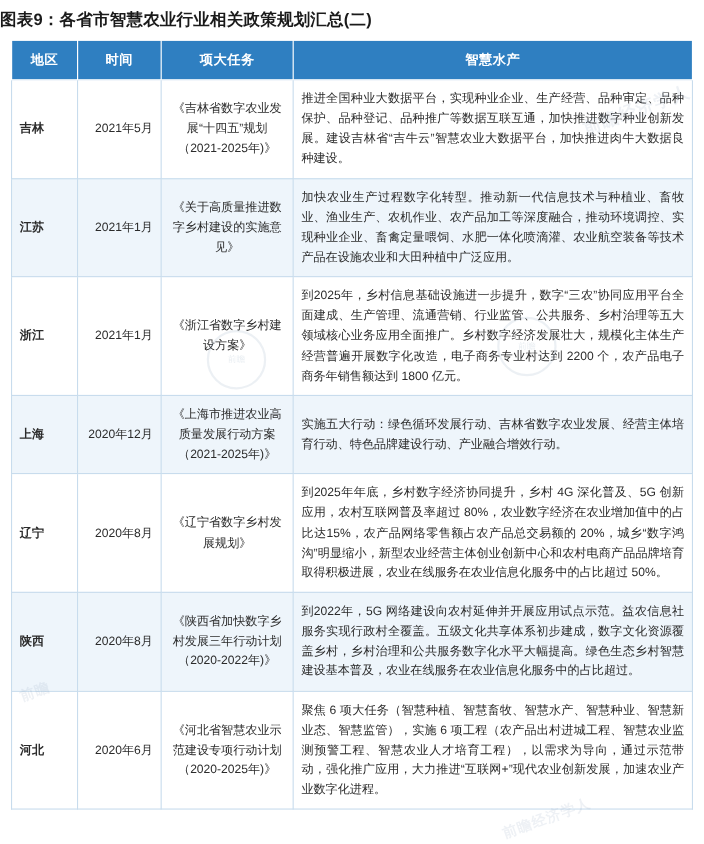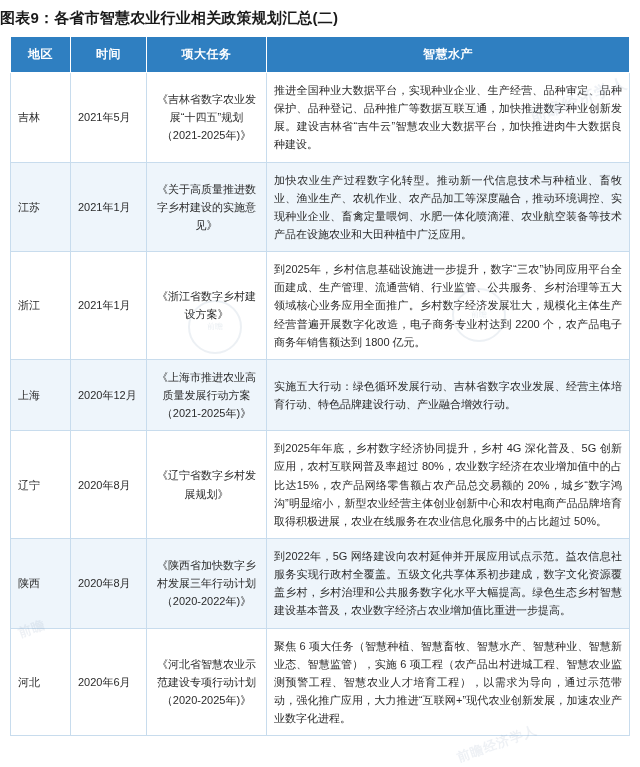--- a/index.html
+++ b/index.html
@@ -49,23 +49,24 @@
     font-size: 11px;
     line-height: 1.65;
     padding: 8px 7px;
     color: #2b2b2b;
   }
   td.c-region {
     text-align: left;
     width: 60px;
     font-size: 11.5px;
     color: #1f1f1f;
+    font-weight: bold;
   }
   td.c-time {
-    text-align: left;
+    text-align: right;
     width: 76px;
     font-size: 11.5px;
     color: #1f1f1f;
   }
   td.c-name {
     text-align: center;
     width: 120px;
     font-size: 11px;
     color: #2b2b2b;
   }
@@ -147,21 +148,21 @@
       <tr class="row-odd">
         <td class="c-region">辽宁</td>
         <td class="c-time">2020年8月</td>
         <td class="c-name">《辽宁省数字乡村发展规划》</td>
         <td class="c-content">到2025年年底，乡村数字经济协同提升，乡村 4G 深化普及、5G 创新应用，农村互联网普及率超过 80%，农业数字经济在农业增加值中的占比达15%，农产品网络零售额占农产品总交易额的 20%，城乡“数字鸿沟”明显缩小，新型农业经营主体创业创新中心和农村电商产品品牌培育取得积极进展，农业在线服务在农业信息化服务中的占比超过 50%。</td>
       </tr>
       <tr class="row-even">
         <td class="c-region">陕西</td>
         <td class="c-time">2020年8月</td>
         <td class="c-name">《陕西省加快数字乡村发展三年行动计划（2020-2022年)》</td>
-        <td class="c-content">到2022年，5G 网络建设向农村延伸并开展应用试点示范。益农信息社服务实现行政村全覆盖。五级文化共享体系初步建成，数字文化资源覆盖乡村，乡村治理和公共服务数字化水平大幅提高。绿色生态乡村智慧建设基本普及，农业数字经济占农业增加值比重进一步提高。</td>
+        <td class="c-content">到2022年，5G 网络建设向农村延伸并开展应用试点示范。益农信息社服务实现行政村全覆盖。五级文化共享体系初步建成，数字文化资源覆盖乡村，乡村治理和公共服务数字化水平大幅提高。绿色生态乡村智慧建设基本普及，农业在线服务在农业信息化服务中的占比超过。</td>
       </tr>
       <tr class="row-odd">
         <td class="c-region">河北</td>
         <td class="c-time">2020年6月</td>
         <td class="c-name">《河北省智慧农业示范建设专项行动计划（2020-2025年)》</td>
         <td class="c-content">聚焦 6 项大任务（智慧种植、智慧畜牧、智慧水产、智慧种业、智慧新业态、智慧监管），实施 6 项工程（农产品出村进城工程、智慧农业监测预警工程、智慧农业人才培育工程），以需求为导向，通过示范带动，强化推广应用，大力推进“互联网+”现代农业创新发展，加速农业产业数字化进程。</td>
       </tr>
     </tbody>
   </table>
 

